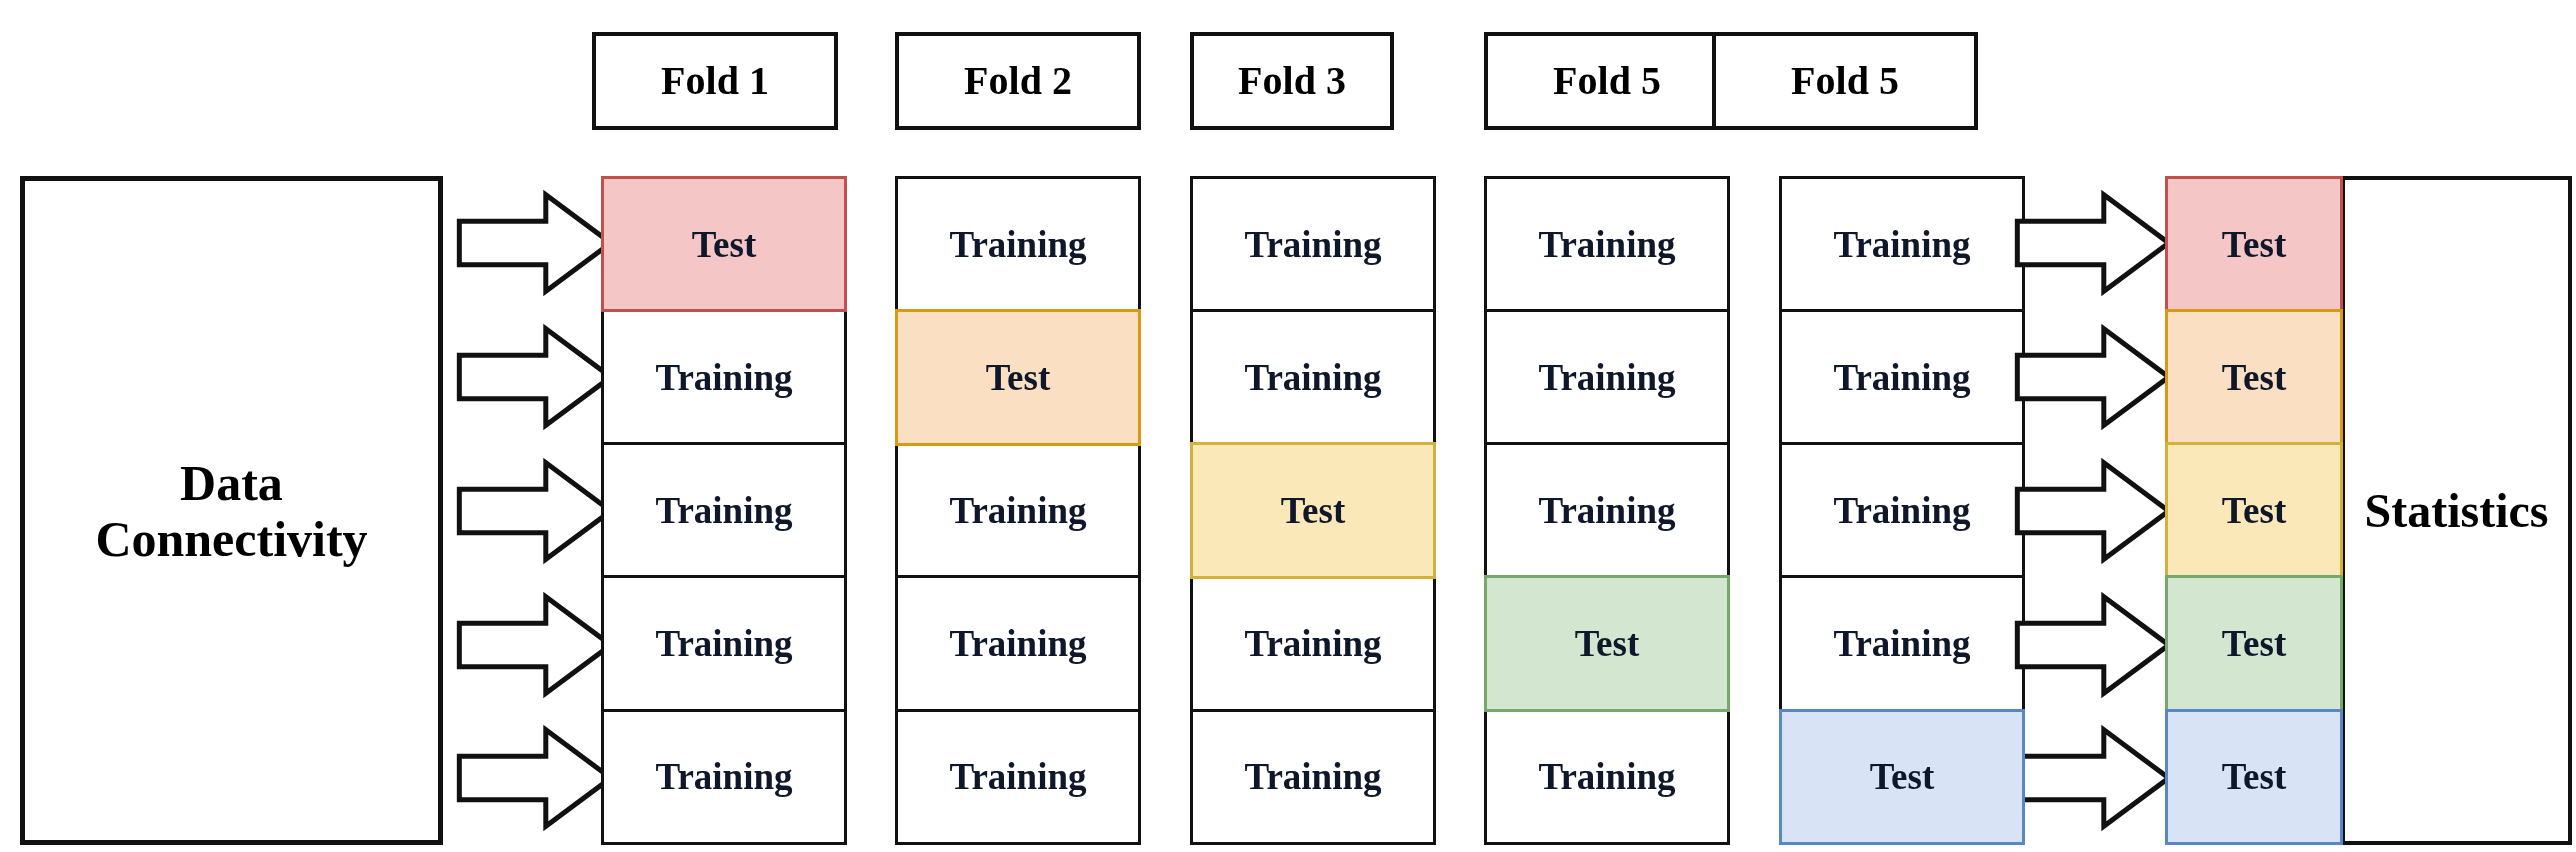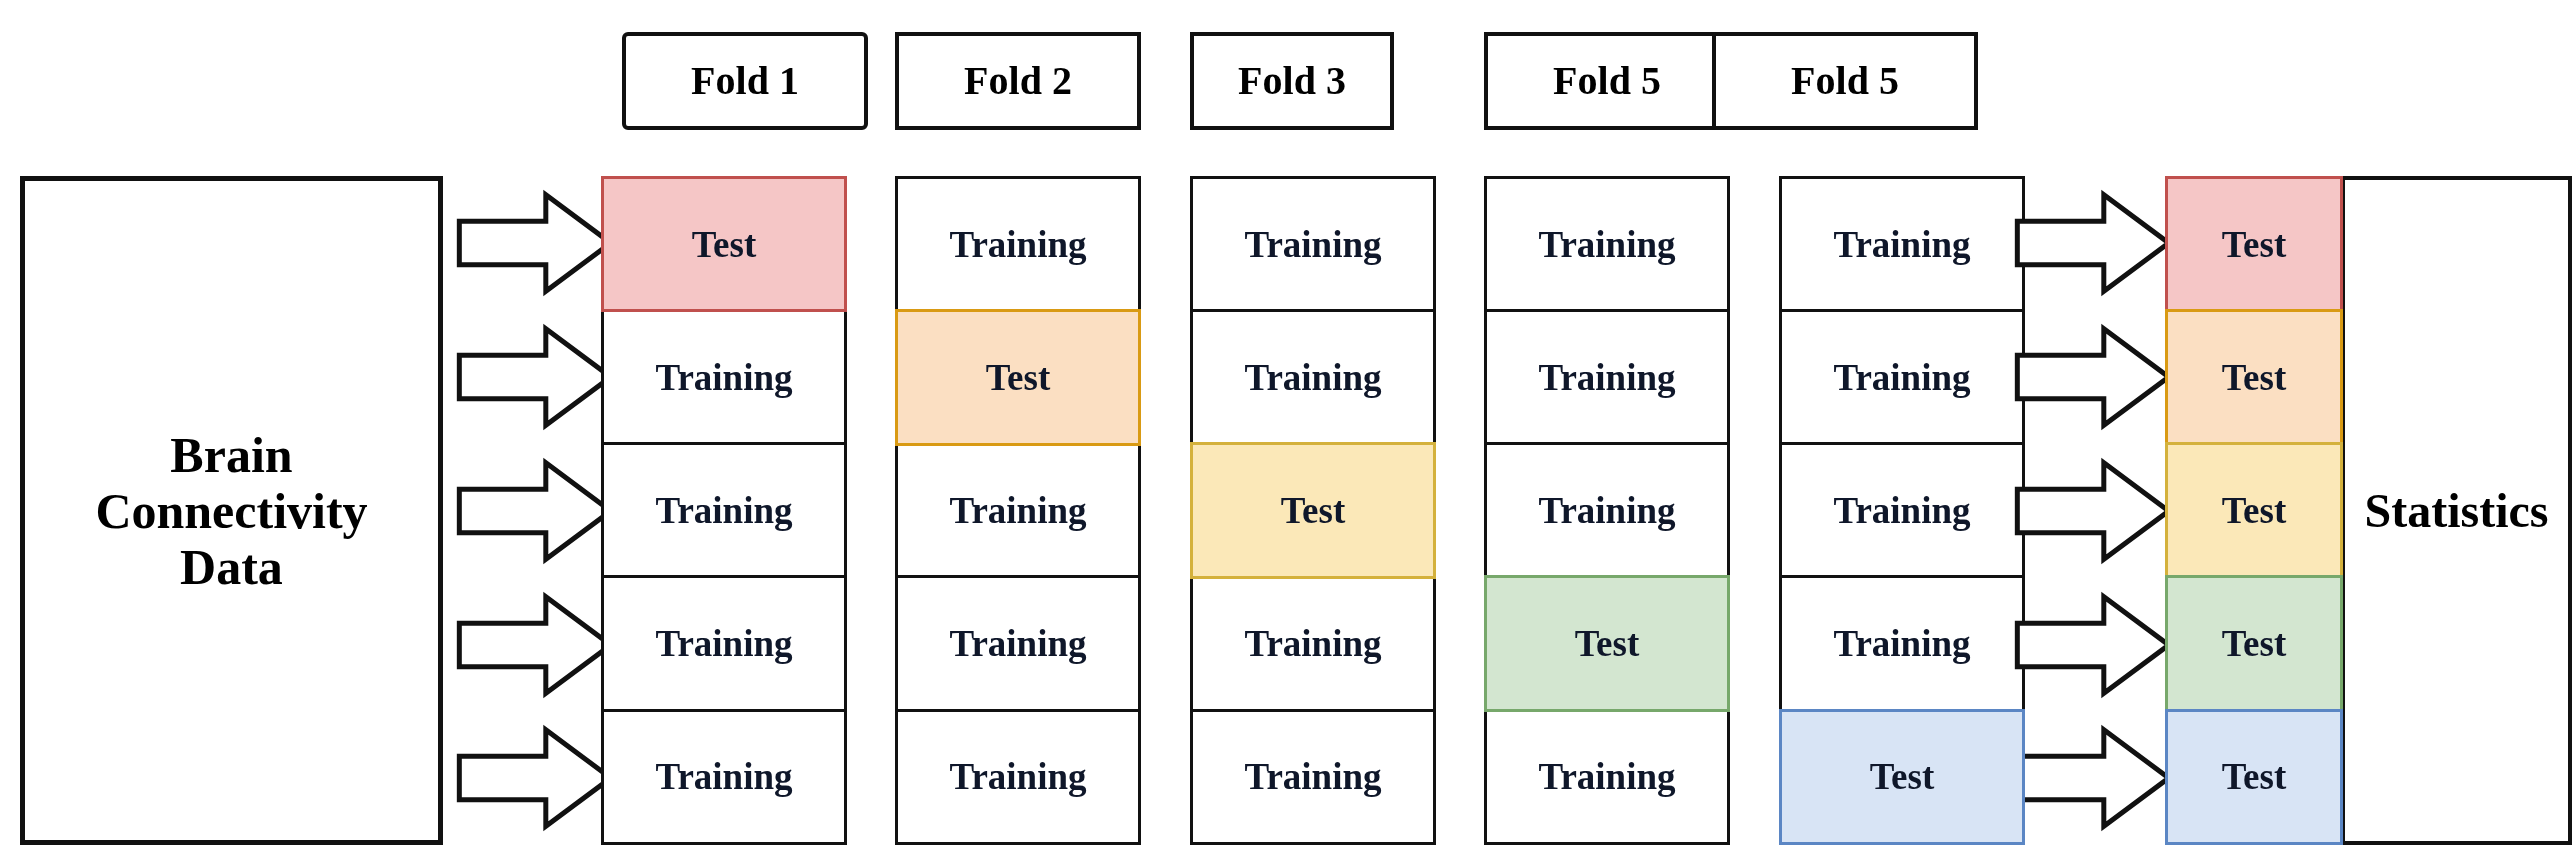--- a/index.html
+++ b/index.html
@@ -98,32 +98,31 @@
     height: 110px;
   }
   .arrow svg { display: block; width: 100%; height: 100%; }
 </style>
 </head>
 <body>
 
 <div id="canvas">
 
   <div id="fold-headers">
-      <div class="box fold-header" style="left: 622px; width: 246px; border-radius: 6px;">Fold 1</div>
+      <div class="box fold-header" style="left: 592px; width: 246px;">Fold 1</div>
       <div class="box fold-header" style="left: 895px; width: 246px;">Fold 2</div>
       <div class="box fold-header" style="left: 1190px; width: 204px;">Fold 3</div>
       <div class="box fold-header" style="left: 1484px; width: 246px;">Fold 5</div>
       <div class="box fold-header" style="left: 1712px; width: 266px;">Fold 5</div>
     </div>
 
   <div class="box" id="brain-box">
     <div>
-      <div>Brain</div>
+      <div>Data</div>
       <div>Connectivity</div>
-      <div>Data</div>
     </div>
   </div>
 
   <div id="left-arrows">
       <div class="arrow" style="left: 456px; top: 188px;">
         <svg viewBox="0 0 190 132" preserveAspectRatio="none">
           <polygon points="4,40 108,40 108,8 186,66 108,124 108,92 4,92" fill="#ffffff" stroke="#111111" stroke-width="6" stroke-linejoin="miter"></polygon>
         </svg>
       </div>
       <div class="arrow" style="left: 456px; top: 322px;">

